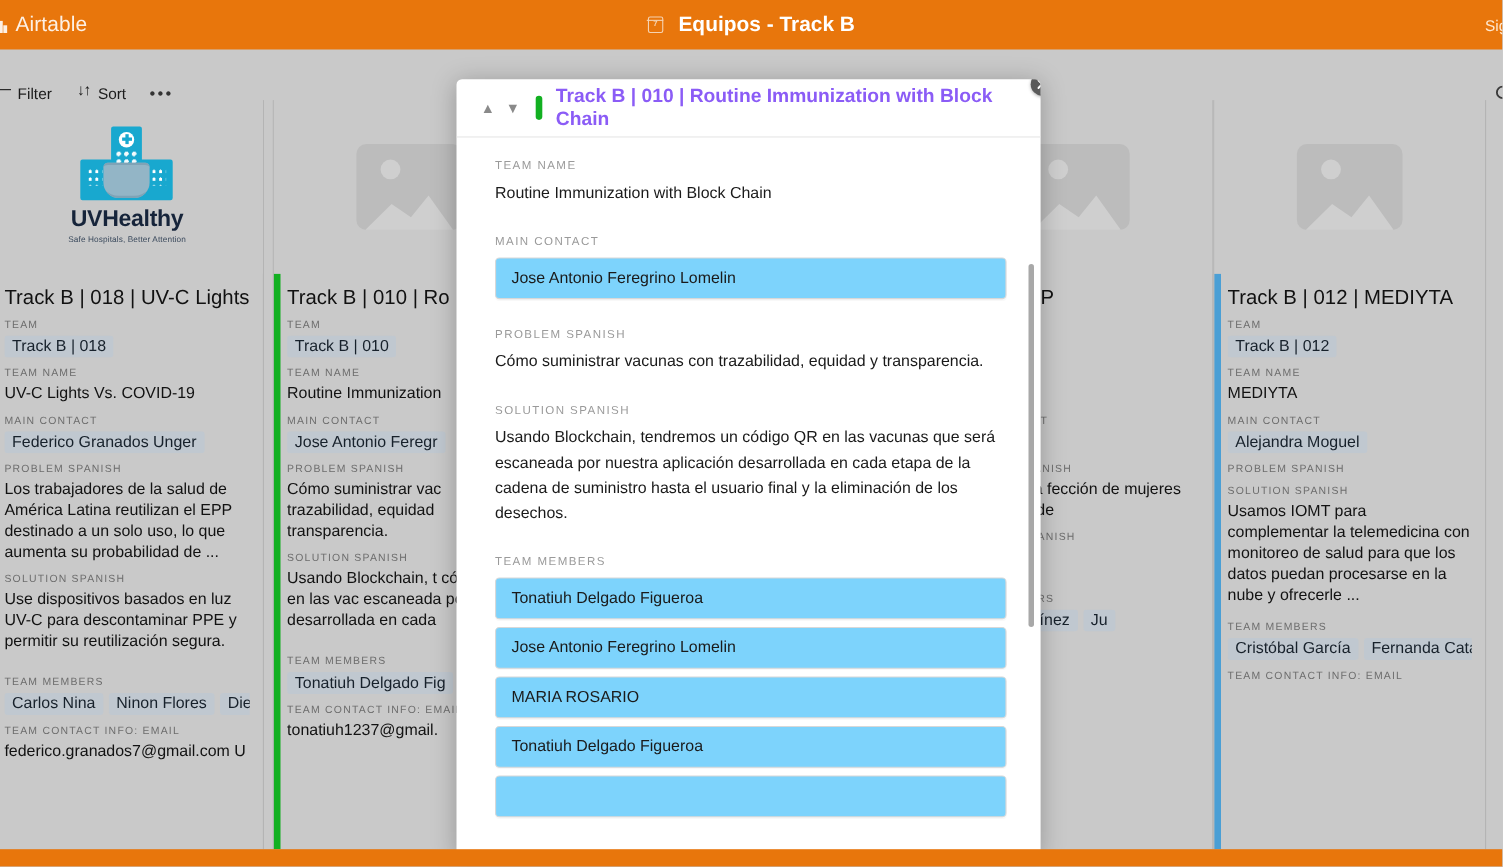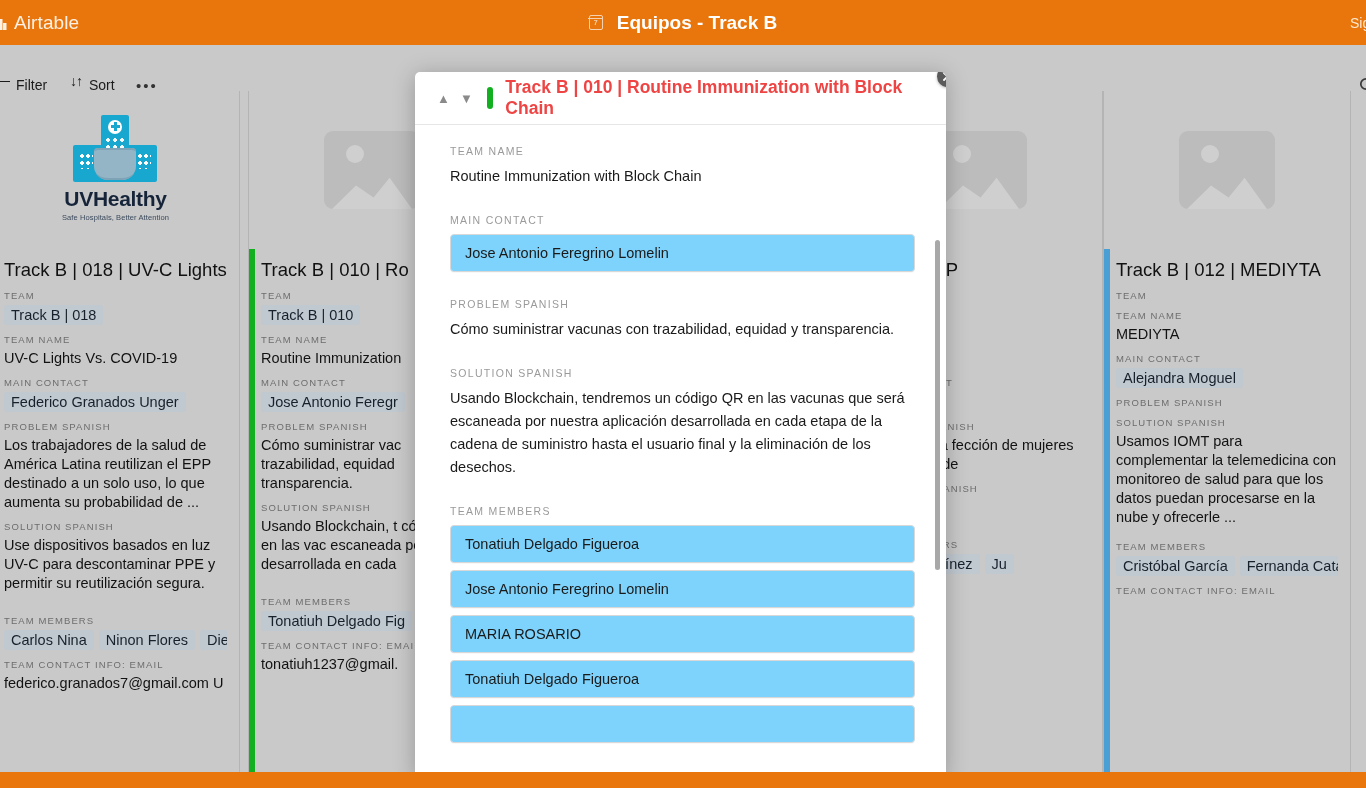--- a/index.html
+++ b/index.html
@@ -184,21 +184,21 @@
     box-shadow: 0 3px 22px rgba(0,0,0,.25);
     overflow: hidden;
   }
   .modal-head {
     position: relative; height: 53px; display: flex; align-items: center;
     padding: 0 18px 0 22px; border-bottom: 1px solid #e6e6e6;
   }
   .nav-arrows { display: flex; gap: 10px; margin-right: 14px; }
   .nav-arrow { color: #8a8a8a; font-size: 13px; line-height: 1; cursor: pointer; }
   .rec-color { width: 7px; height: 22px; border-radius: 3px; background: #12b021; margin-right: 12px; }
-  .modal-title { font-size: 17.5px; font-weight: 600; color: #ef4444; }
+  .modal-title { font-size: 17.5px; font-weight: 600; color: #8b5cf6; }
   .modal-close {
     position: absolute; left: 522px; top: -6px; width: 21px; height: 21px;
     border-radius: 50%; background: #5a5a5a; color: #fff;
     display: flex; align-items: center; justify-content: center;
     font-size: 12px; line-height: 1; z-index: 5; cursor: pointer;
     box-shadow: 0 1px 3px rgba(0,0,0,.3);
   }
   .modal-body {
     position: absolute; left: 0; top: 53px; right: 0; bottom: 0;
     padding: 20px 31px 0 35px; overflow: hidden;
@@ -363,20 +363,23 @@
     </div>
 
     <div class="col col-sep" style="left:1103px;">
       <div class="cover">
         <div class="ph-img"></div>
       </div>
       <div class="card-accent accent-blue"></div>
       <div class="card-body">
         <div class="card-title">Track B | 012 | MEDIYTA</div>
         <div class="fld-label">TEAM</div>
+        <div class="chips-row">
+          <span class="chip">Track B | 012</span>
+        </div>
         <div class="fld-label">TEAM NAME</div>
         <div class="fld-text">MEDIYTA</div>
         <div class="fld-label">MAIN CONTACT</div>
         <div class="chips-row">
           <span class="chip">Alejandra Moguel</span>
         </div>
         <div class="fld-label">PROBLEM SPANISH</div>
         <div class="fld-label">SOLUTION SPANISH</div>
         <div class="fld-text">Usamos IOMT para complementar la telemedicina con monitoreo de salud para que los datos puedan procesarse en la nube y ofrecerle ...</div>
         <div class="fld-label" style="margin-top:14px;">TEAM MEMBERS</div>

